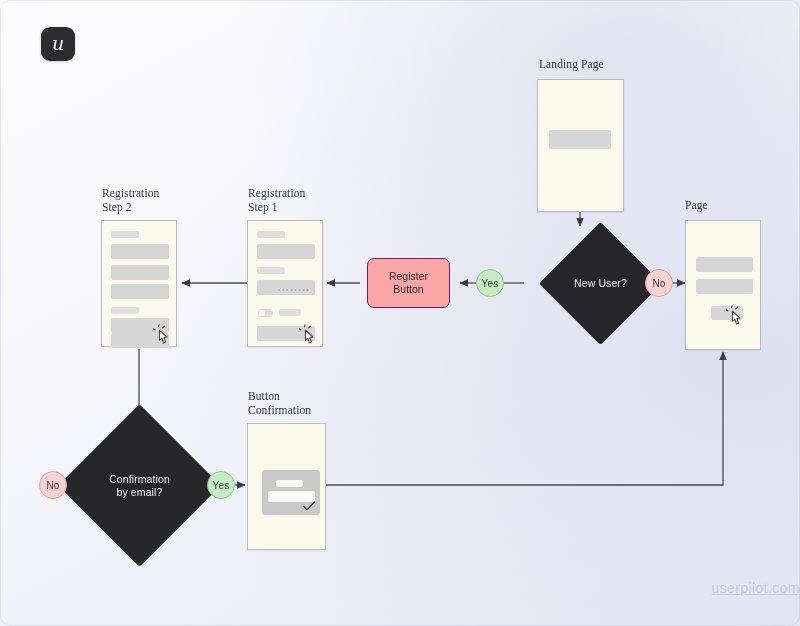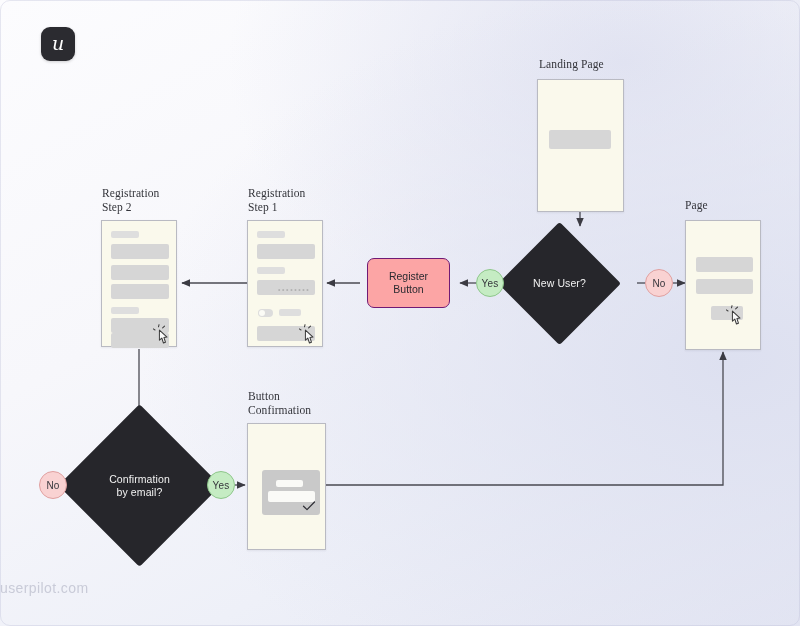--- a/index.html
+++ b/index.html
@@ -96,22 +96,23 @@
   .badge {
     position: absolute; width: 28px; height: 28px; border-radius: 50%;
     display: flex; align-items: center; justify-content: center;
     font-size: 10px; color: #36363c; letter-spacing: 0.2px;
   }
   .badge.yes { background: #c5ecc3; border: 1px solid #8ec78b; }
   .badge.no  { background: #f9d2d2; border: 1px solid #e0a0a0; }
   
   #watermark {
     position: absolute; left: 0; right: 0; top: 580px;
-    text-align: left; font-size: 14px; color: #c9cbd8;
+    text-align: right; font-size: 14px; color: #c9cbd8;
     letter-spacing: 0.4px;
+    text-decoration: underline;
   }
 </style>
 </head>
 <body>
 
 <div id="canvas"></div>
 
 <div id="logo">
   <span>u</span>
 </div>
@@ -150,21 +151,21 @@
   </g>
 </svg>
 
 <div id="nodes">
 
   <div class="node-title" style="left:539px; top:57px;">Landing Page</div>
   <div class="screen" style="left:537px; top:79px; width:87px; height:133px;">
     <div class="bar" style="left:11px; top:50px; width:62px; height:19px;"></div>
   </div>
 
-  <div class="diamond" style="left:516px; top:240px; width:87px; height:87px;">
+  <div class="diamond" style="left:557px; top:240px; width:87px; height:87px;">
     <div class="dshape"></div>
     <div class="dlabel">New User?</div>
   </div>
 
   <div class="badge yes" style="left:476px; top:269px;">
     <span>Yes</span>
   </div>
   <div class="badge no" style="left:645px; top:269px;">
     <span>No</span>
   </div>

